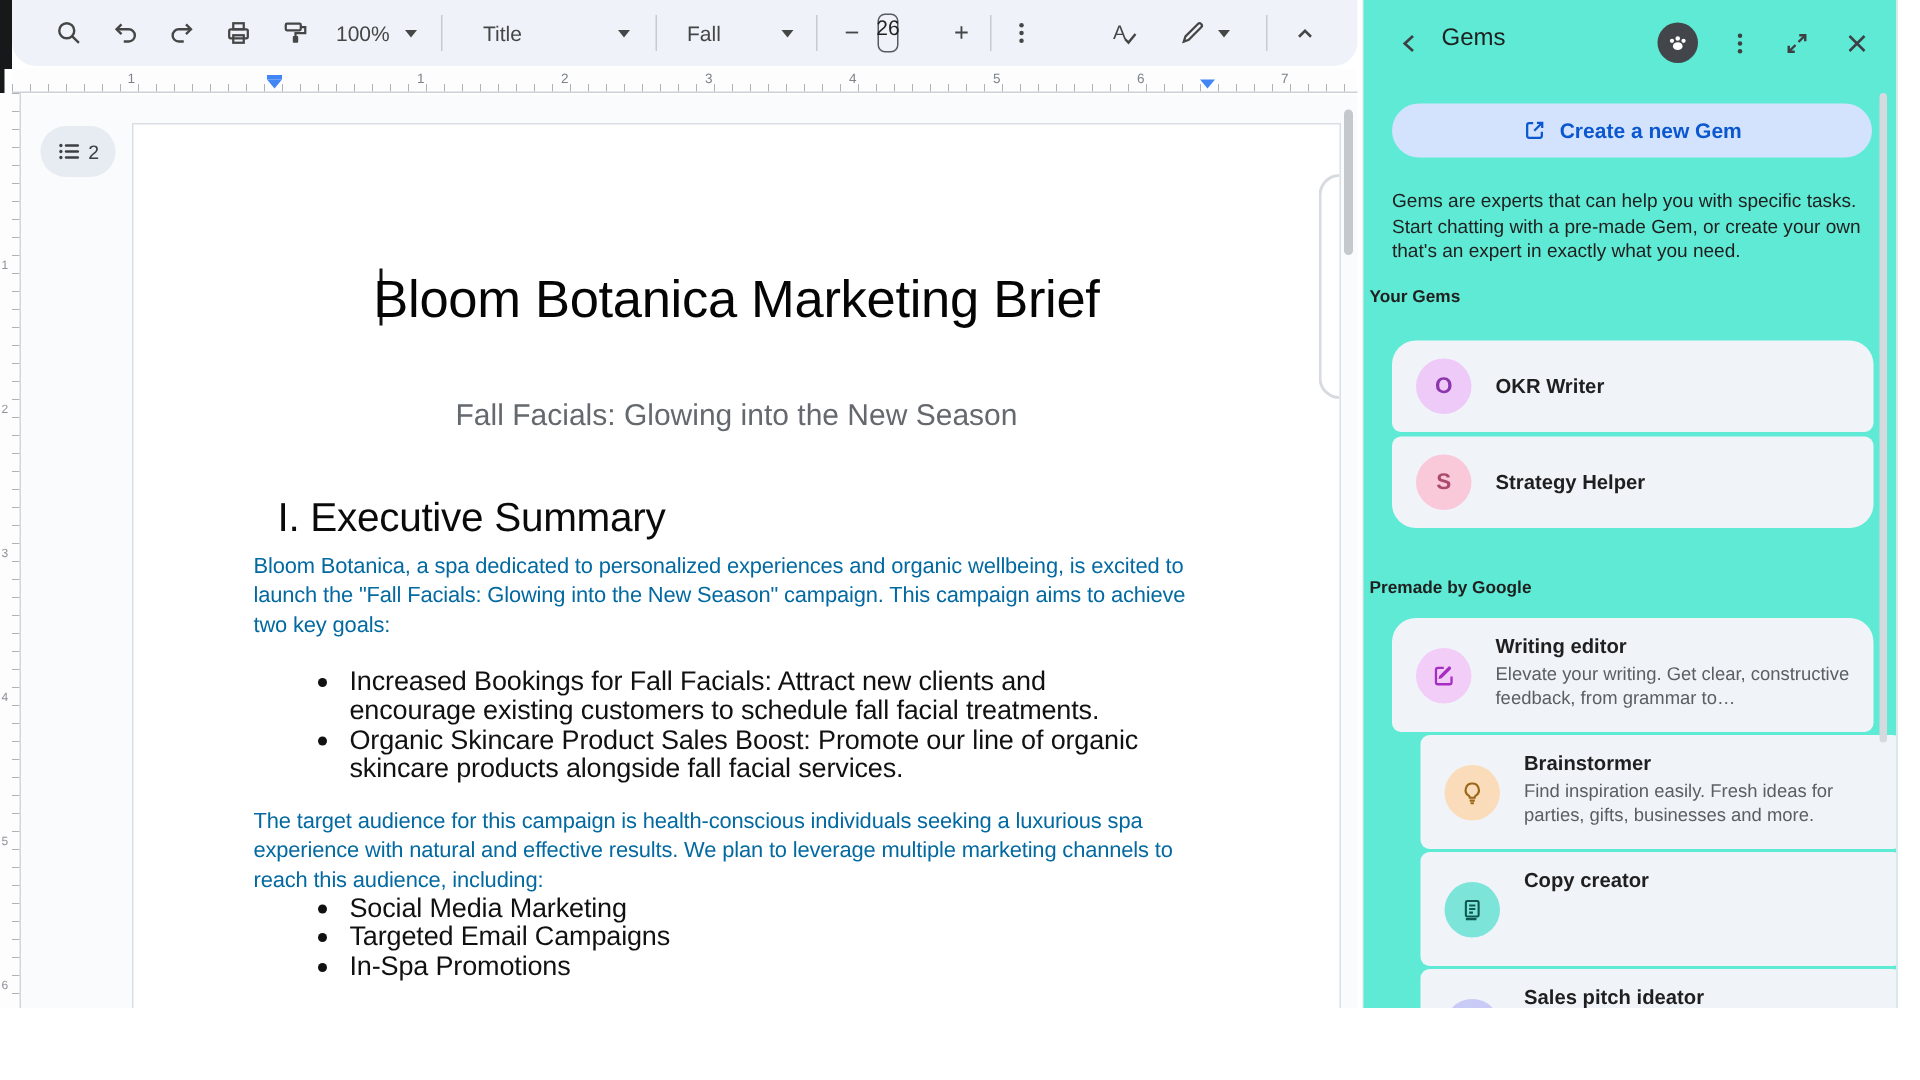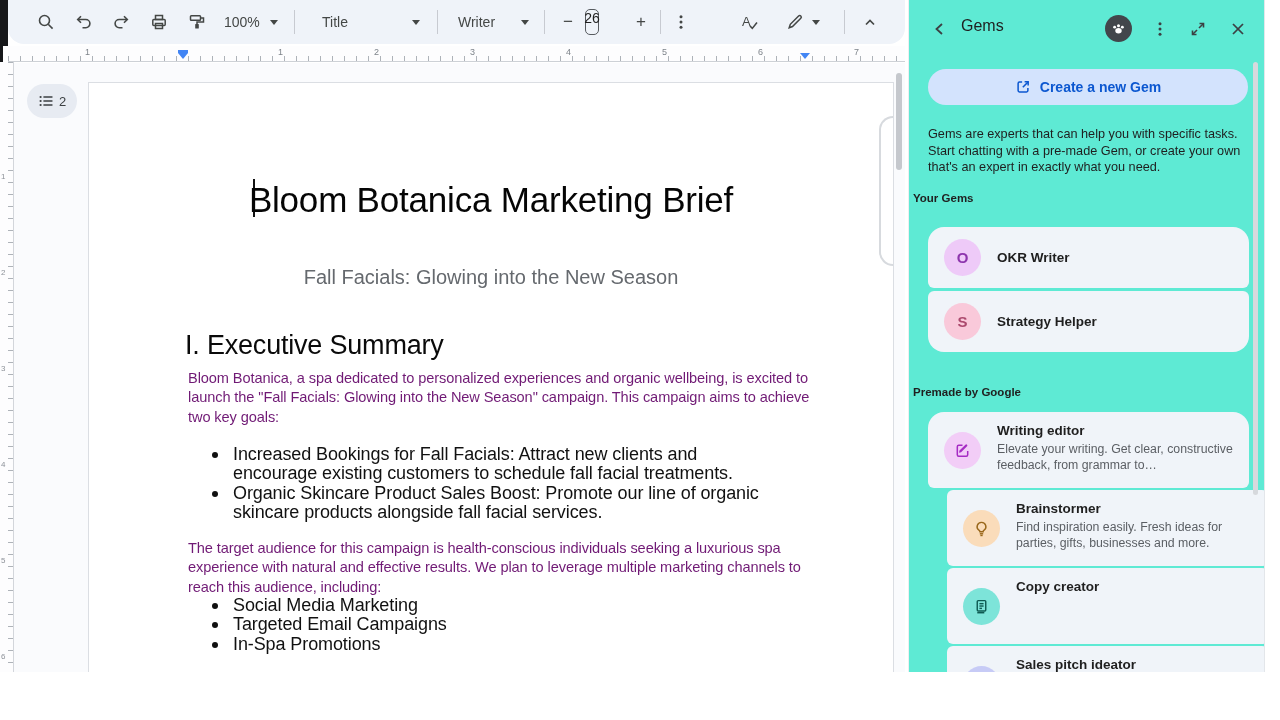--- a/index.html
+++ b/index.html
@@ -39,21 +39,21 @@
   .canvas { position:absolute; left:14px; top:63px; width:891px; height:609px; background:#fafbfd; }
   .page { position:absolute; left:74px; top:19px; width:806px; height:590px; background:#fff; border:1px solid #dbdee3; border-bottom:none; }
   .tabs-pill { position:absolute; left:13px; top:21px; width:50px; height:34px; background:#e7ebf2; border-radius:17px; display:flex; align-items:center; justify-content:center; gap:5px; color:#3c4043; font-size:13px; }
   .doc-scrollbar { position:absolute; left:882px; top:10px; width:6px; height:97px; background:#c5c8cd; border-radius:3px; }
   .page-arc { position:absolute; left:865px; top:53px; width:14px; height:150px; border:2px solid #d7dade; border-right:none; border-radius:14px 0 0 14px; }
 
   .doc-title { position:absolute; left:0; top:97px; width:100%; text-align:center; font-size:35px; color:#050505; letter-spacing:-0.2px; }
   .text-caret { position:absolute; left:164px; top:96px; width:2px; height:38px; background:#111; }
   .doc-subtitle { position:absolute; left:0; top:183px; width:100%; text-align:center; font-size:20px; color:#65696e; }
   .doc-h1 { position:absolute; left:96px; top:247px; font-size:27px; color:#0a0a0a; letter-spacing:-0.2px; }
-  .doc-p { position:absolute; left:99px; width:632px; font-size:14.6px; line-height:19.4px; color:#701a75; letter-spacing:-0.1px; }
+  .doc-p { position:absolute; left:80px; width:632px; font-size:14.6px; line-height:19.4px; color:#0369a1; letter-spacing:-0.1px; }
   .p1 { top:286px; }
   .p2 { top:456px; }
   .doc-ul { position:absolute; left:96px; width:600px; list-style:none; font-size:18px; line-height:19.4px; color:#111; letter-spacing:-0.1px; }
   .ul1 { top:362px; }
   .ul2 { top:513px; }
   .doc-ul li { position:relative; padding-left:48px; }
   .doc-ul li::before { content:""; position:absolute; left:27px; top:7px; width:6px; height:6px; border-radius:50%; background:#111; }
 
   
   .panel { position:absolute; left:908px; top:0; width:357px; height:672px; background:#5eead4; border-left:1px solid #eceef1; border-right:1px solid #e3e6ea; overflow:hidden; }
@@ -122,21 +122,21 @@
 
     <div class="tb-text" style="left:314px">
         <span>Title</span>
       </div>
     <div class="tb-arrow" style="left:404px">
         <div class="caret-down"></div>
       </div>
     <div class="tb-divider" style="left:429px"></div>
 
     <div class="tb-text" style="left:450px">
-        <span>Writer</span>
+        <span>Fall</span>
       </div>
     <div class="tb-arrow" style="left:513px">
         <div class="caret-down"></div>
       </div>
     <div class="tb-divider" style="left:536px"></div>
 
     <div class="tb-item pm" style="left:548px">
         <span>−</span>
       </div>
     <div class="size-box">

